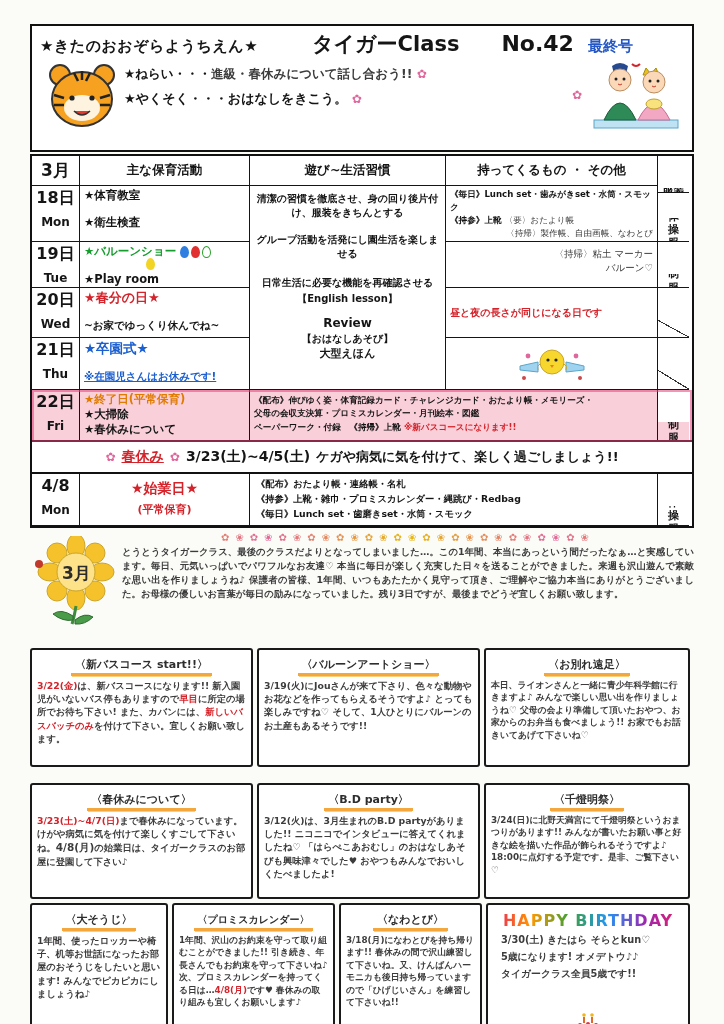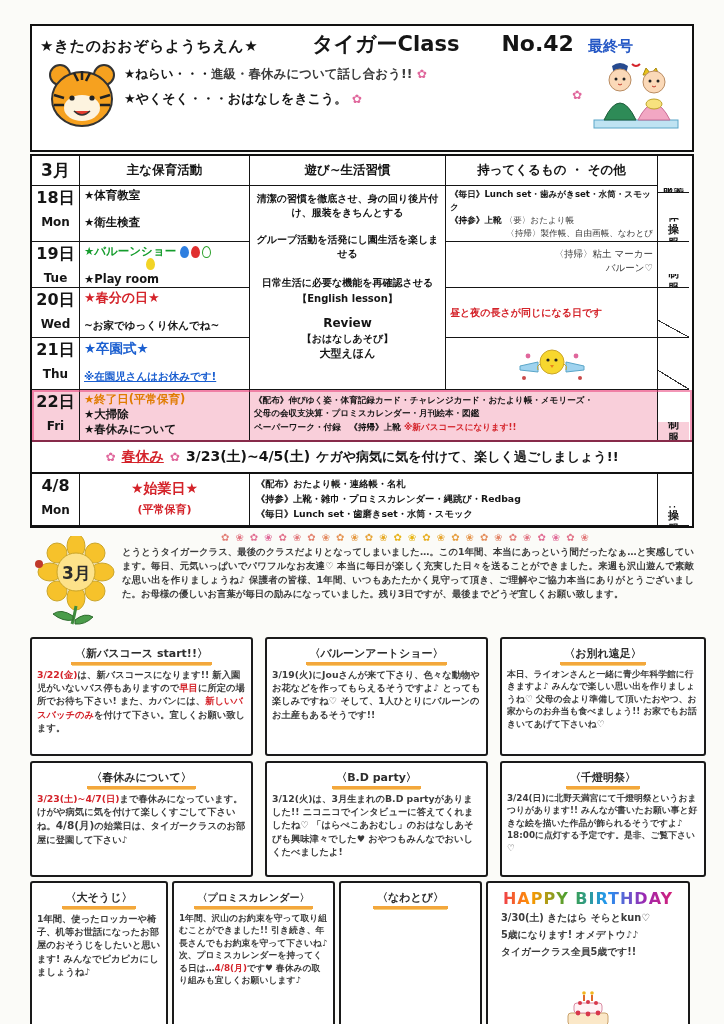--- a/index.html
+++ b/index.html
@@ -79,21 +79,21 @@
   
   .msgsec { display:flex; margin-top:4px; min-height:100px; }
   .badge { flex:0 0 92px; position:relative; display:flex; align-items:center; justify-content:center; }
   .badge .btxt { position:absolute; font-size:17px; font-weight:800; color:#2b2b2b; top:30px; left:32px; }
   .msgbody { flex:1; }
   .deco { text-align:center; letter-spacing:6px; font-size:10px;
           background:linear-gradient(90deg,#e8b80e,#e0679c,#e8b80e,#e0679c,#e8b80e); -webkit-background-clip:text; background-clip:text; color:transparent; }
   .msgtext { margin-top:2px; font-size:9.4px; line-height:1.5; color:#3c3c3c; font-weight:600; text-align:justify; }
 
   
-  .boxgrid { margin-top:5px; display:grid; grid-template-columns:223px 223px 206px; gap:12px; }
+  .boxgrid { margin-top:16px; display:grid; grid-template-columns:223px 223px 206px; gap:4px; }
   .boxgrid3 { margin-top:4px; display:grid; grid-template-columns:138px 163px 143px 204px; gap:4px; }
   .box { border:2px solid #1a1a1a; border-radius:3px; background:#fff; padding:3px 5px; overflow:hidden; }
   .r1 { height:119px; } .r2 { height:116px; } .r3 { height:158px; }
   .boxtitle-wrap { text-align:center; }
   .boxtitle { display:inline-block; font-size:11px; font-weight:800; color:#2e2e2e; padding:0 4px 1px;
               border-bottom:3px solid #f3a73c; box-shadow:0 2px 0 -1px #f8cf7a; }
   .boxtext { margin-top:3px; font-size:9.3px; line-height:1.42; color:#3c3c3c; font-weight:600; }
   .boxtext.sm { font-size:8.8px; }
   .bday { position:relative; text-align:center; padding-top:6px; }
   .rainbow { font-size:16px; font-weight:800; letter-spacing:1px;
@@ -377,20 +377,21 @@
       <div class="boxtext">1年間、使ったロッカーや椅子、机等お世話になったお部屋のおそうじをしたいと思います! みんなでピカピカにしましょうね♪</div>
     </div>
     <div class="box r3">
       <div class="boxtitle-wrap"><span class="boxtitle" style="font-size:10px;">〈プロミスカレンダー〉</span></div>
       <div class="boxtext sm">
         <span>1年間、沢山のお約束を守って取り組むことができました!! 引き続き、年長さんでもお約束を守って下さいね♪ 次、プロミスカレンダーを持ってくる日は…</span><span class="red">4/8(月)</span><span>です♥ 春休みの取り組みも宜しくお願いします♪</span>
       </div>
     </div>
     <div class="box r3">
       <div class="boxtitle-wrap"><span class="boxtitle">〈なわとび〉</span></div>
+      <div class="boxtext sm">3/18(月)になわとびを持ち帰ります!! 春休みの間で沢山練習して下さいね。又、けんばんハーモニカも後日持ち帰っていますので「ひげじいさん」を練習して下さいね!!</div>
     </div>
     <div class="box r3 bday">
       <div class="rainbow">HAPPY BIRTHDAY</div>
       <div class="bdline">3/30(土) きたはら そらとkun♡</div>
       <div class="bdline">5歳になります! オメデトウ♪♪</div>
       <div class="bdline">タイガークラス全員5歳です!!</div>
       <svg class="cake" width="56" height="42" viewBox="0 0 56 42">
         <rect x="8" y="26" width="40" height="12" rx="3" fill="#fbe8c8" stroke="#c9a16b"></rect>
         <rect x="14" y="16" width="28" height="10" rx="3" fill="#fff4f6" stroke="#d98ca3"></rect>
         <circle cx="18" cy="26" r="2.4" fill="#d8374b"></circle>

